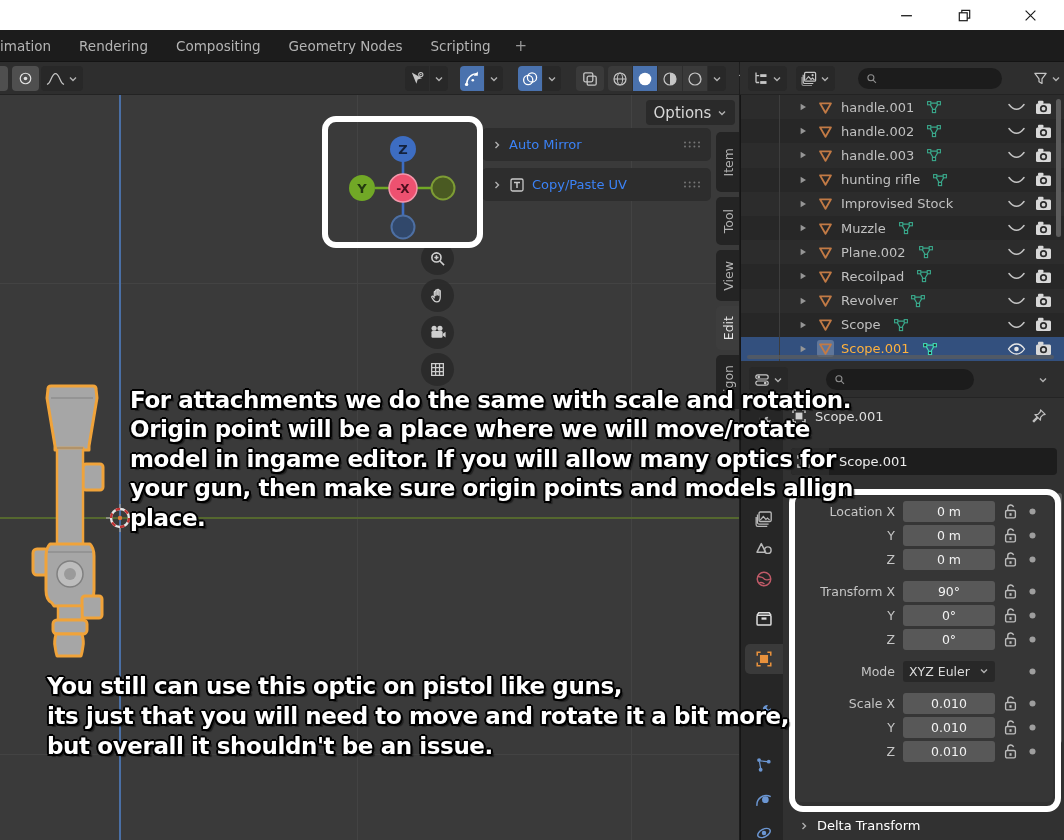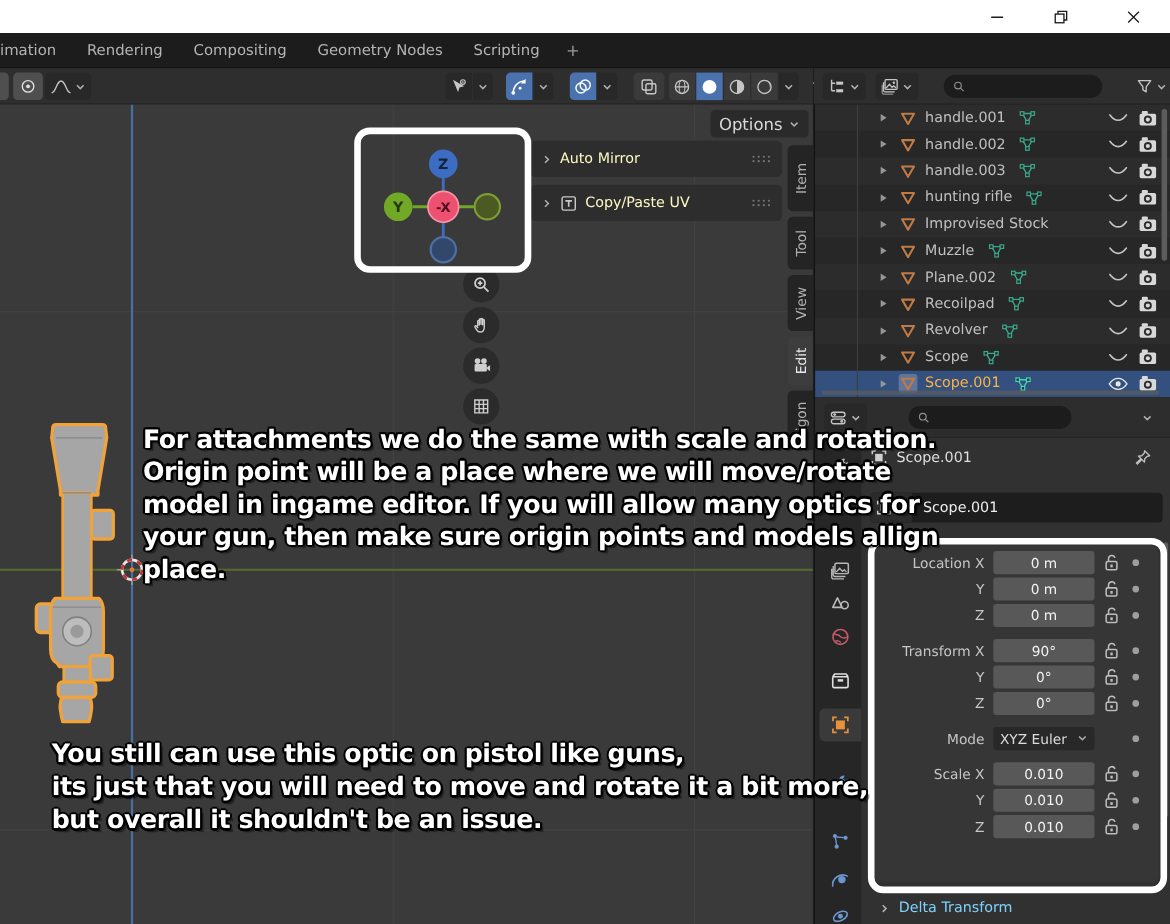--- a/index.html
+++ b/index.html
@@ -44,21 +44,21 @@
   .viewport{left:0;top:95px;width:739px;height:745px;background:#3a3a3a;overflow:hidden;}
   .gline{position:absolute;background:#434343;}
   .axisz{position:absolute;left:119px;top:0;width:2px;height:745px;background:#4a6fa5;}
   .axisy{position:absolute;left:0;top:422px;width:739px;height:2px;background:#55682f;}
   .optbtn{position:absolute;left:646px;top:5px;width:89px;height:25px;background:#2a2a2a;border-radius:4px;display:flex;align-items:center;justify-content:center;gap:6px;color:#d8d8d8;font-size:15px;}
   .navbtn{position:absolute;left:421px;width:33px;height:33px;border-radius:50%;background:rgba(41,41,41,.88);display:flex;align-items:center;justify-content:center;color:#cfcfcf;}
   .navbtn .icon{width:17px;height:17px;}
   .whitebox{position:absolute;border:6px solid #ffffff;border-radius:14px;z-index:55;pointer-events:none;}
 
   
-  .spanel{position:absolute;left:482px;width:229px;height:33px;background:#2d2d2d;border-radius:5px;display:flex;align-items:center;padding:0 10px;gap:7px;color:#fef9c3;font-size:13px;}
+  .spanel{position:absolute;left:482px;width:229px;height:33px;background:#2d2d2d;border-radius:5px;display:flex;align-items:center;padding:0 10px;gap:7px;color:#3b82f6;font-size:13px;}
   .vtabs{position:absolute;left:716px;width:24px;display:flex;flex-direction:column;gap:5px;}
   .vtab{background:#242424;border-radius:5px 0 0 5px;color:#b2b2b2;display:flex;align-items:center;justify-content:center;font-size:12.5px;}
   .vtab span{writing-mode:vertical-rl;transform:rotate(180deg);}
   .vtab.active{background:#3d3d3d;color:#e8e8e8;}
 
   
   .annot{position:absolute;z-index:60;font-family:"Liberation Sans",sans-serif;font-weight:700;font-size:23px;line-height:29.4px;letter-spacing:-0.4px;color:#fff;white-space:nowrap;pointer-events:none;
     text-shadow:2px 0 0 #000,-2px 0 0 #000,0 2px 0 #000,0 -2px 0 #000,1.5px 1.5px 0 #000,-1.5px 1.5px 0 #000,1.5px -1.5px 0 #000,-1.5px -1.5px 0 #000,3px 3px 1px rgba(0,0,0,.45);}
 
   
@@ -87,21 +87,21 @@
   .panel{position:absolute;left:12px;top:98px;width:258px;min-height:306px;background:#363636;border-radius:6px;padding:3px 6px 6px 8px;}
   .phead{height:24px;display:flex;align-items:center;gap:7px;color:#e2e2e2;font-size:13px;}
   .phead .chev{color:#c0c0c0;}
   .phead .grip{margin-left:auto;width:18px;height:9px;color:#787878;margin-right:2px;}
   .trow{display:flex;align-items:center;height:24px;}
   .trow .lbl{flex:0 0 92px;text-align:right;margin-right:8px;color:#c6c6c6;font-size:12.5px;white-space:nowrap;}
   .trow .val{flex:0 0 92px;height:21px;background:#585858;border-radius:3px;display:flex;align-items:center;justify-content:center;color:#f2f2f2;font-size:12.5px;}
   .trow .val.drop{background:#282828;justify-content:space-between;padding:0 6px;color:#dcdcdc;}
   .trow .lock{width:17px;height:17px;margin-left:7px;color:#bdbdbd;}
   .trow .lockspace{width:17px;margin-left:7px;}
-  .deltarow{position:absolute;left:16px;top:420px;display:flex;align-items:center;gap:8px;color:#7dd3fc;font-size:13px;}
+  .deltarow{position:absolute;left:16px;top:420px;display:flex;align-items:center;gap:8px;color:#ffffff;font-size:13px;}
 
   .gizmoball{cursor:pointer;}
 </style>
 </head>
 <body>
 
 <div id="root">
 
   <div class="abs titlebar">
     <div class="winbtn" style="left:889px;">

